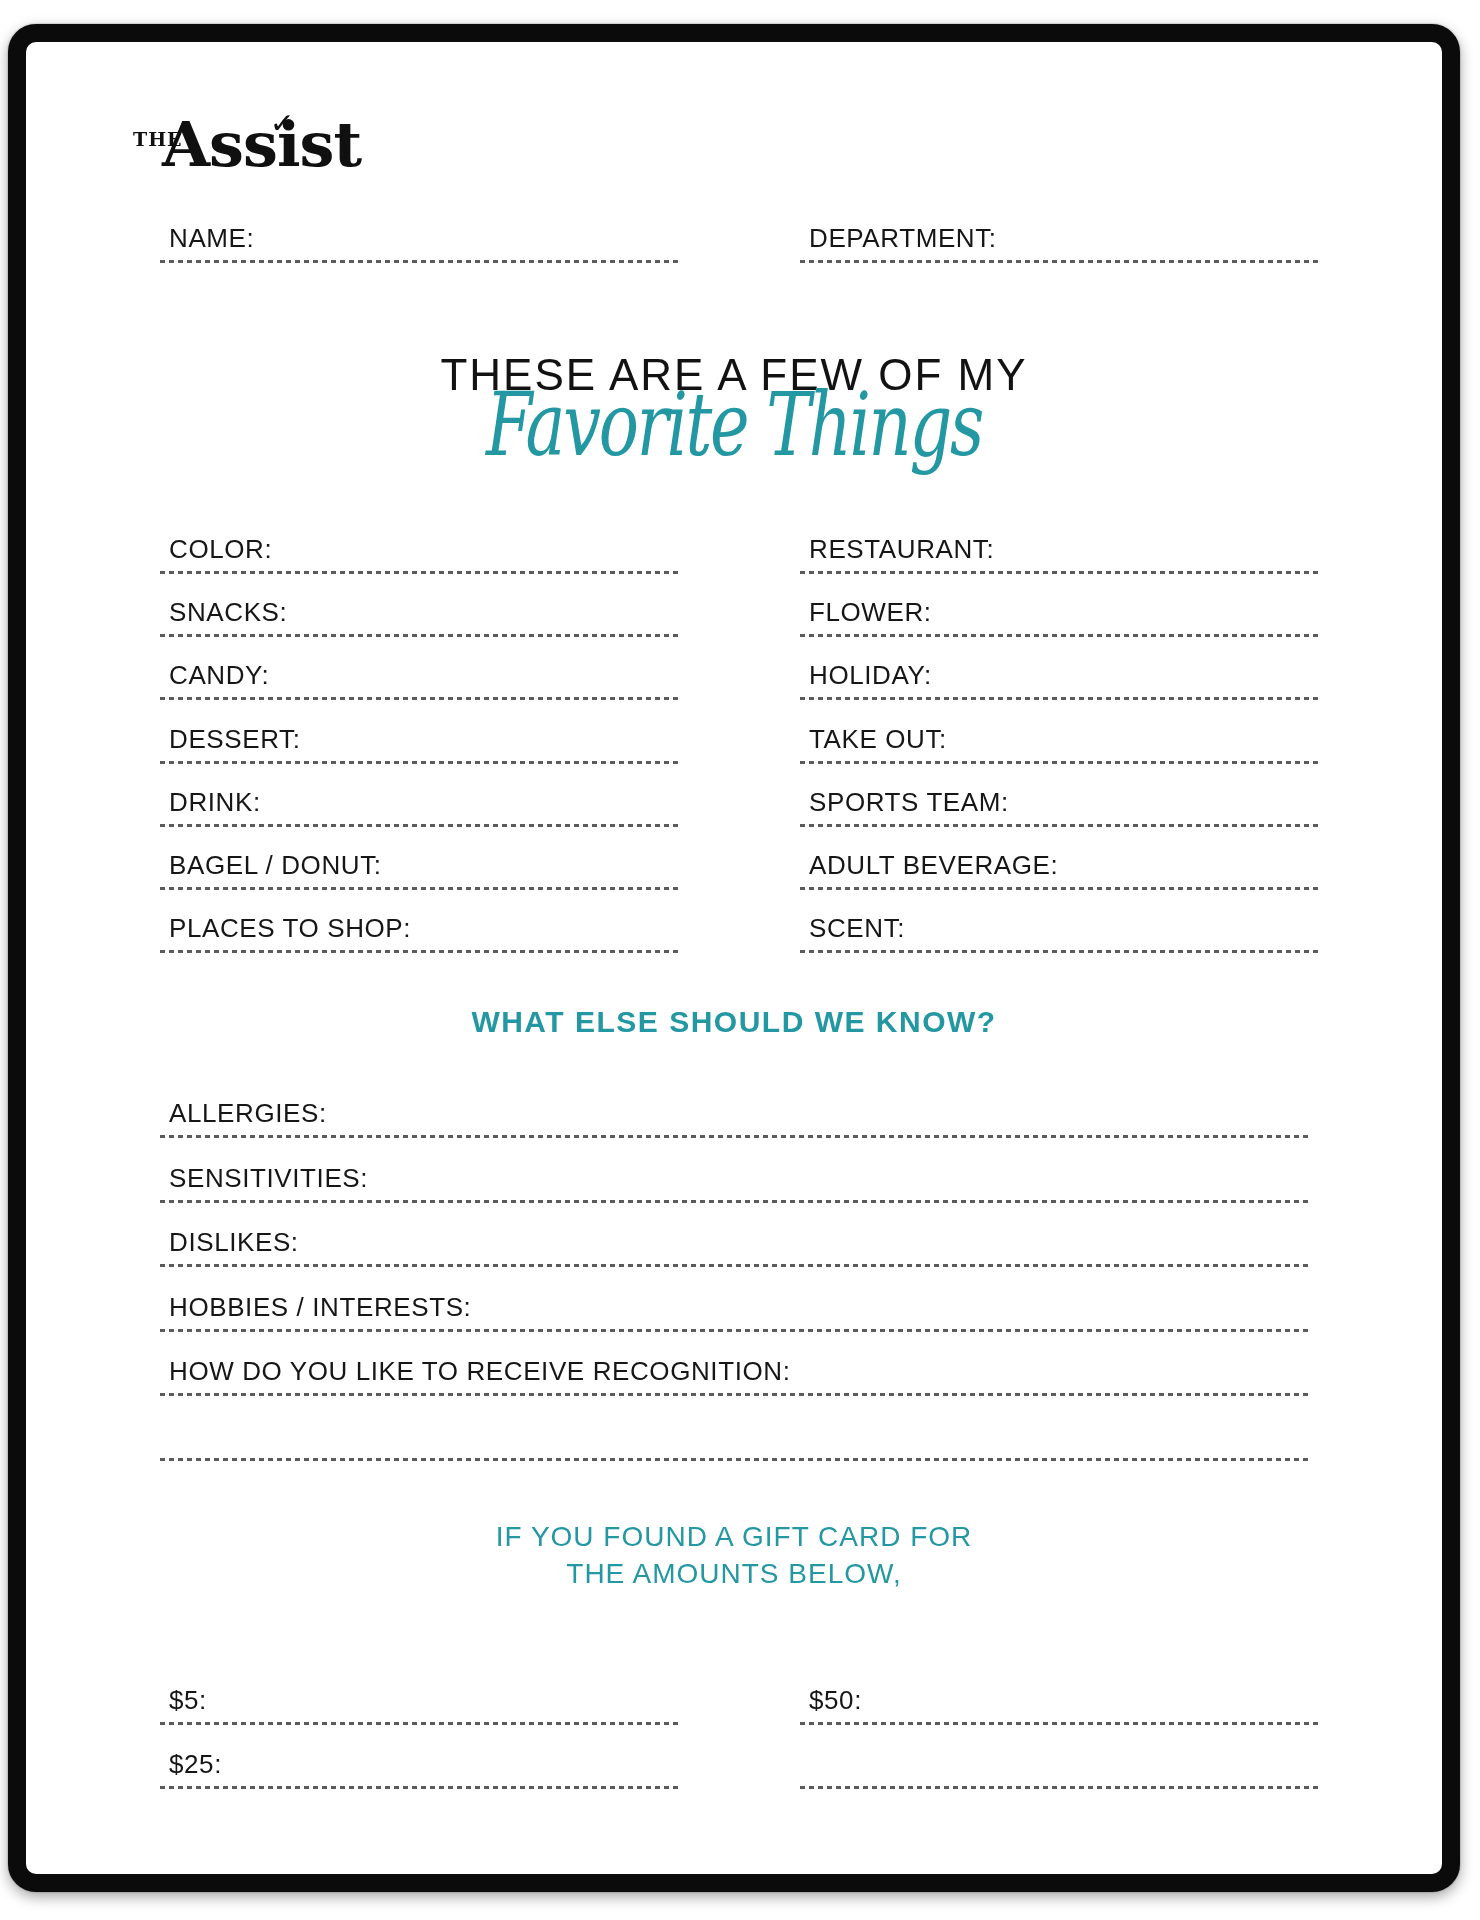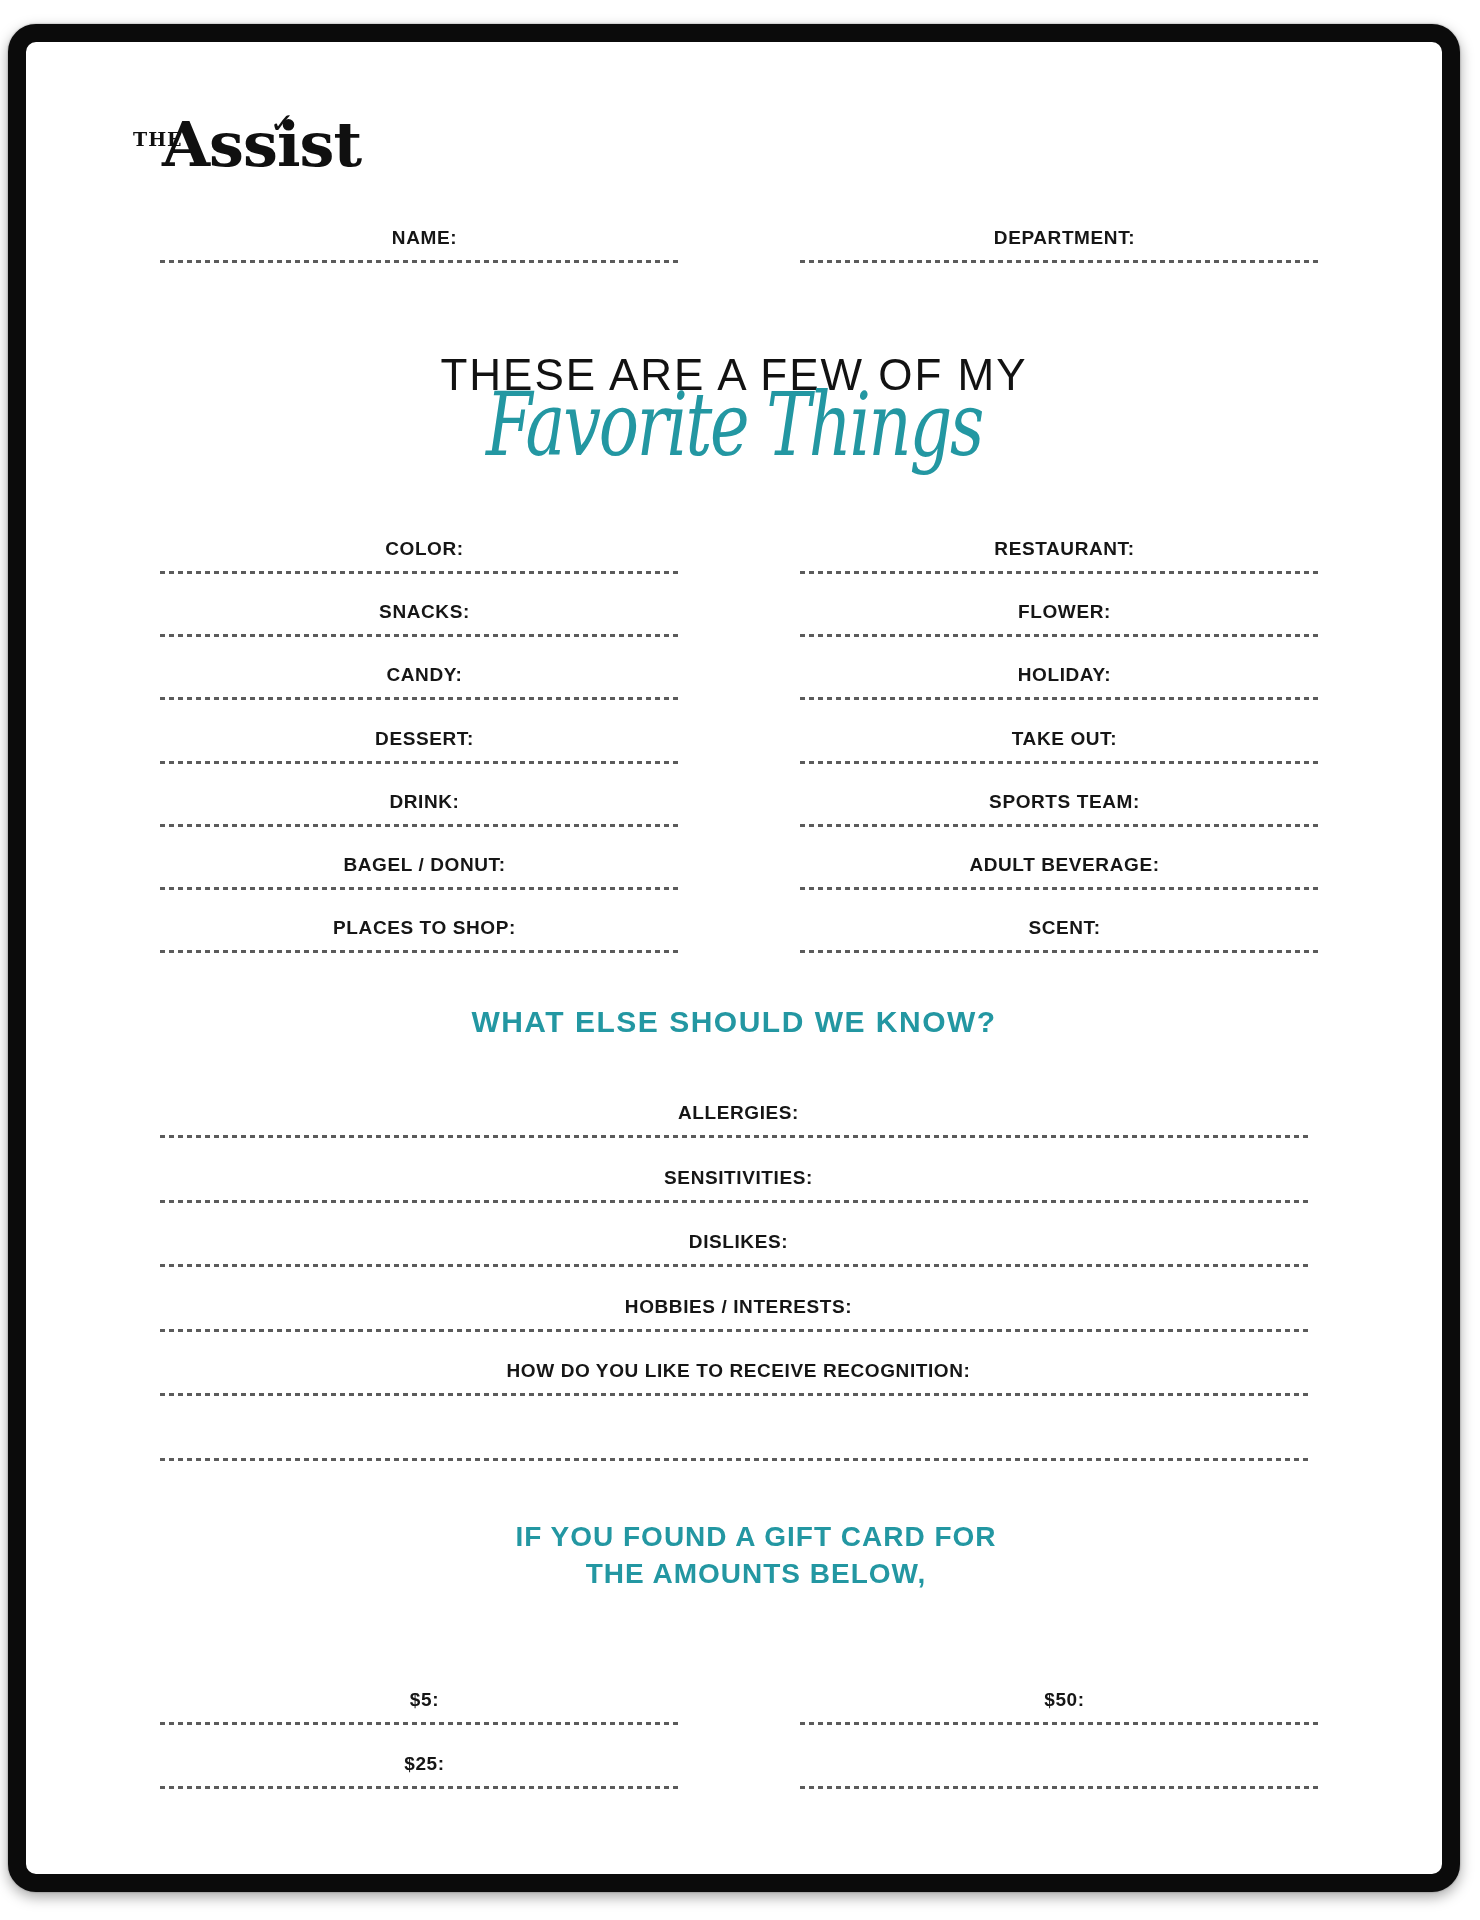--- a/index.html
+++ b/index.html
@@ -22,22 +22,22 @@
   .logo{position:absolute;left:107px;top:66px;width:300px;height:110px;color:#101010;}
   .logo-the{position:absolute;left:0;top:20px;font-family:"DejaVu Serif",serif;
     font-weight:700;font-size:19px;letter-spacing:1px;}
   .logo-assist{position:absolute;left:29px;top:0;font-family:"DejaVu Serif",serif;
     font-weight:700;font-size:62px;letter-spacing:-1px;line-height:74px;}
   .logo-i{position:relative;display:inline-block;}
   .check{position:absolute;left:-7px;top:-22px;font-family:"DejaVu Sans",sans-serif;
     font-size:29px;font-weight:700;transform:rotate(3deg);}
 
   
-  .field-label{font-size:19px;font-weight:700;color:var(--ink);
-    letter-spacing:.6px;line-height:28px;padding-left:9px;white-space:nowrap;text-align:center;}
+  .field-label{font-size:26px;font-weight:400;color:var(--ink);
+    letter-spacing:.6px;line-height:28px;padding-left:9px;white-space:nowrap;}
   .dash-line{position:absolute;left:0;top:36px;height:3px;width:100%;opacity:.92;
     background-image:repeating-linear-gradient(90deg,var(--dash) 0 5px,transparent 5px 9px);}
   .field-row{position:relative;}
 
   
   .hdr-row{position:absolute;top:182px;height:64px;}
   .hdr-left{left:134px;width:520px;}
   .hdr-right{left:774px;width:520px;}
 
   
@@ -59,21 +59,21 @@
   .know-heading{top:963px;}
 
   
   .about-col{position:absolute;left:134px;top:1057px;width:1148px;}
   .about-col .field-row{height:64.5px;}
   .extra-line{position:absolute;left:134px;top:1416px;width:1148px;height:3px;opacity:.92;
     background-image:repeating-linear-gradient(90deg,var(--dash) 0 5px,transparent 5px 9px);}
 
   
   .gift-heading{position:absolute;left:0;top:1476px;width:100%;text-align:center;
-    color:var(--teal);font-weight:700;font-size:28px;letter-spacing:1px;line-height:37px;margin-left:22px;}
+    color:var(--teal);font-weight:400;font-size:28px;letter-spacing:1px;line-height:37px;}
   .gift-col{position:absolute;top:1644px;width:520px;}
   .gift-col.left{left:134px;}
   .gift-col.right{left:774px;}
   .gift-col .field-row{height:64px;}
 </style>
 </head>
 <body>
 
 <div class="frame">
   <div class="content">

